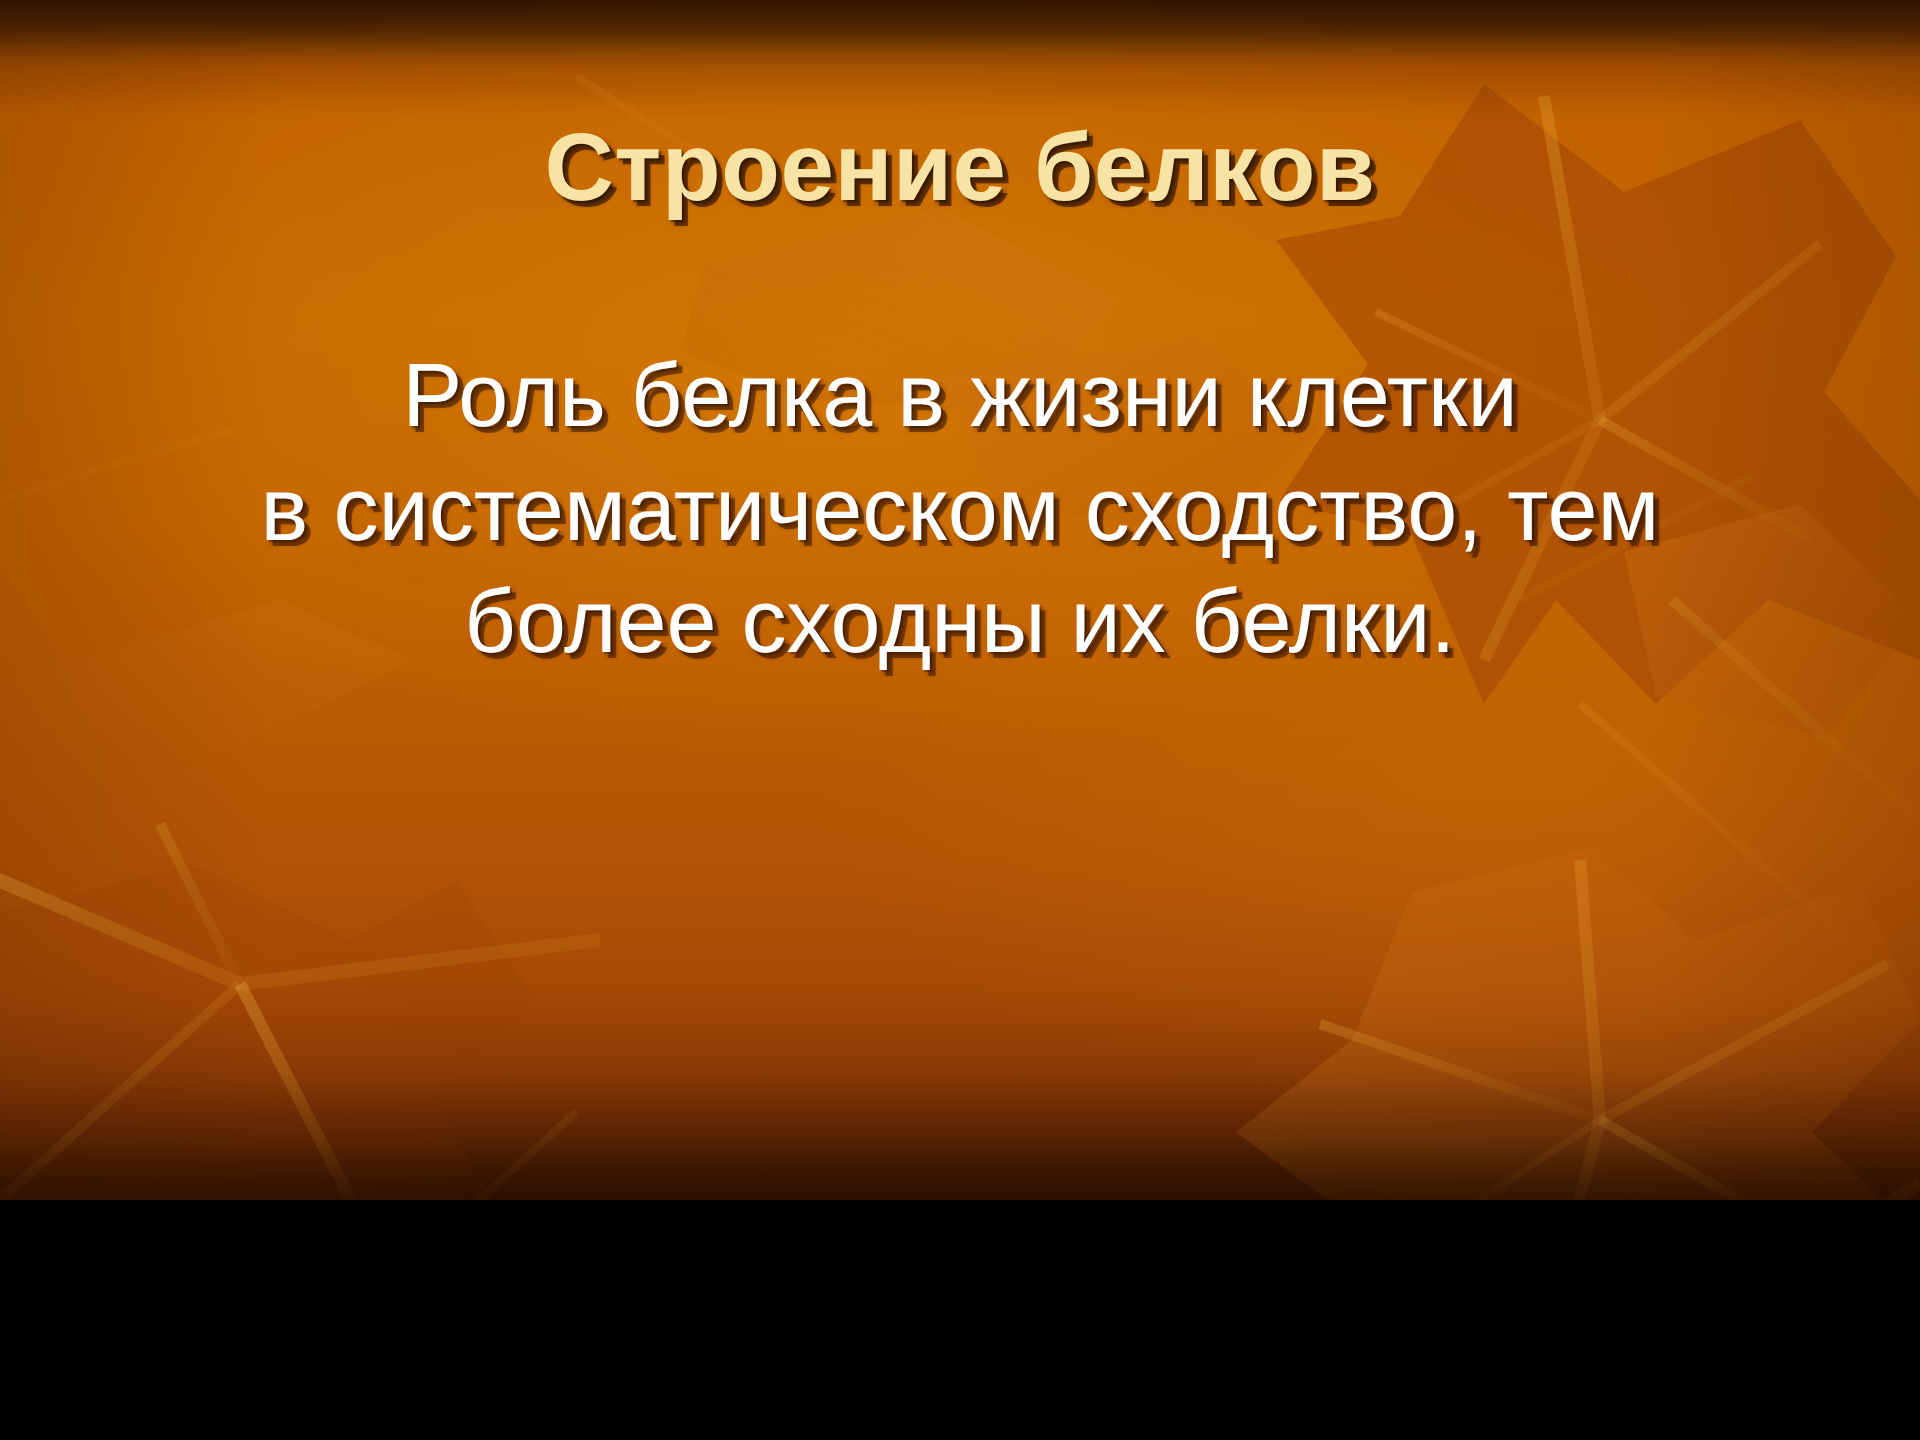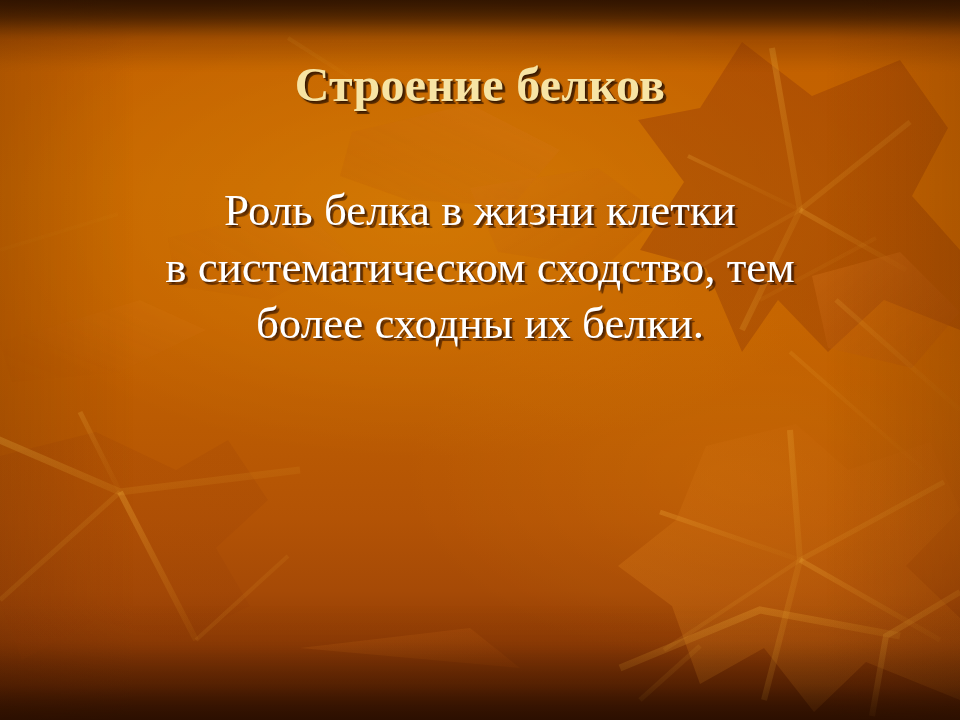--- a/index.html
+++ b/index.html
@@ -5,24 +5,24 @@
 <style>
   html, body {
     margin: 0;
     padding: 0;
     background: #000;
   }
 
   #slide {
     position: relative;
     width: 960px;
-    height: 720px;
+    height: 600px;
     overflow: hidden;
     background: #c25f00;
-    font-family: Liberation Serif, serif;
+    font-family: Liberation Sans, sans-serif;
     -webkit-font-smoothing: antialiased;
   }
 
   
 
   .bg-base {
     position: absolute;
     inset: 0;
     background:
       linear-gradient(180deg,
@@ -101,21 +101,21 @@
     text-align: center;
     font-size: 45px;
     line-height: 56.5px;
     color: #ffffff;
     text-shadow:
        3px 3px 0 rgba(45,16,0,0.50),
        2px 2px 2px rgba(45,16,0,0.46),
        1px 1px 0 rgba(70,28,0,0.38);
   }
 
-  .slide-body .para { margin: 12px; text-indent: 0; }
+  .slide-body .para { margin: 0; text-indent: 0; }
   .slide-body .ln { display: block; white-space: nowrap; }
 </style>
 </head>
 <body>
 
 <div id="slide">
 
   <div class="bg-base"></div>
   <div class="bg-glow"></div>
 

